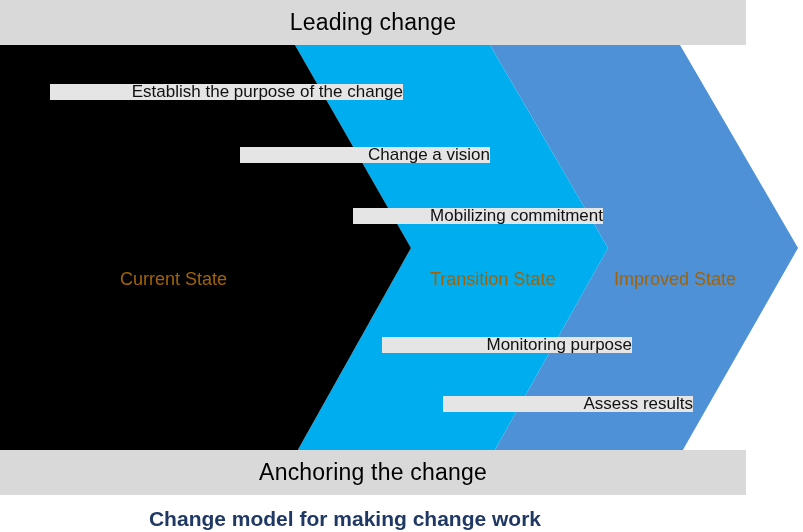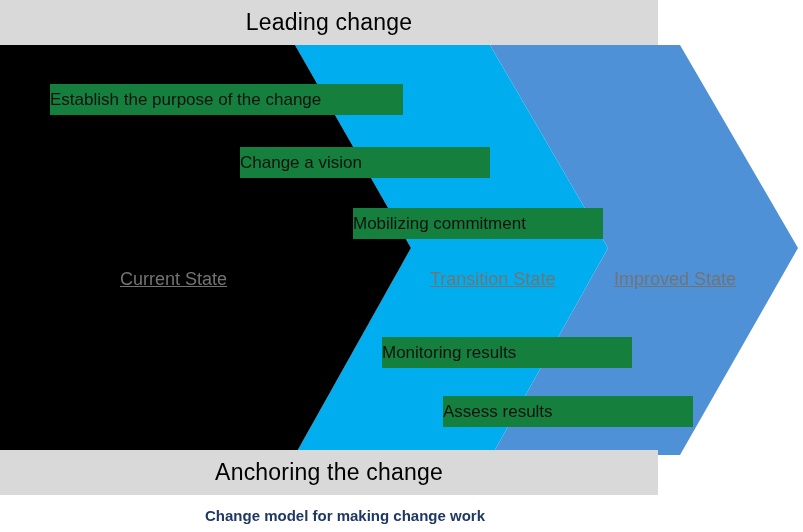--- a/index.html
+++ b/index.html
@@ -15,21 +15,21 @@
     width: 803px;
     height: 532px;
     background: #ffffff;
     overflow: hidden;
   }
 
   
   .banner {
     position: absolute;
     left: 0;
-    width: 658px;
+    width: 746px;
     background: #d9d9d9;
     display: flex;
     align-items: center;
     justify-content: center;
     box-sizing: border-box;
   }
   #banner-top {
     top: 0;
     height: 45px;
   }
@@ -50,57 +50,56 @@
     left: 0;
     top: 0;
     width: 803px;
     height: 532px;
   }
 
   
   .state-label {
     position: absolute;
     font-size: 18px;
-    color: #737373;
+    color: #a16207;
     white-space: nowrap;
-    text-decoration: underline;
   }
   #state-current   { left: 120px; top: 269px; }
   #state-transition{ left: 430px; top: 269px; }
   #state-improved  { left: 614px; top: 269px; }
 
   
   .step {
     position: absolute;
-    height: 31px;
-    background: #15803d;
+    height: 16px;
+    background: #e5e5e5;
     display: flex;
     align-items: center;
-    justify-content: flex-start;
+    justify-content: flex-end;
     box-sizing: border-box;
   }
   .step-label {
     font-size: 17px;
     color: #111111;
     white-space: nowrap;
   }
   #step-1 { left: 50px;  top: 84px;  width: 353px; }
   #step-2 { left: 240px; top: 147px; width: 250px; }
   #step-3 { left: 353px; top: 208px; width: 250px; }
   #step-4 { left: 382px; top: 337px; width: 250px; }
   #step-5 { left: 443px; top: 396px; width: 250px; }
 
   
   #caption {
     position: absolute;
     left: 0;
     top: 507px;
     width: 690px;
     text-align: center;
-    font-size: 15px;
+    font-size: 21px;
     font-weight: bold;
     color: #1f3864;
     white-space: nowrap;
   }
 </style>
 </head>
 <body>
 
 <div id="stage">
 
@@ -128,21 +127,21 @@
   <div class="step" id="step-1">
     <span class="step-label">Establish the purpose of the change</span>
   </div>
   <div class="step" id="step-2">
     <span class="step-label">Change a vision</span>
   </div>
   <div class="step" id="step-3">
     <span class="step-label">Mobilizing commitment</span>
   </div>
   <div class="step" id="step-4">
-    <span class="step-label">Monitoring results</span>
+    <span class="step-label">Monitoring purpose</span>
   </div>
   <div class="step" id="step-5">
     <span class="step-label">Assess results</span>
   </div>
 
   <div id="caption">Change model for making change work</div>
 
 </div>
 
 </body></html>

